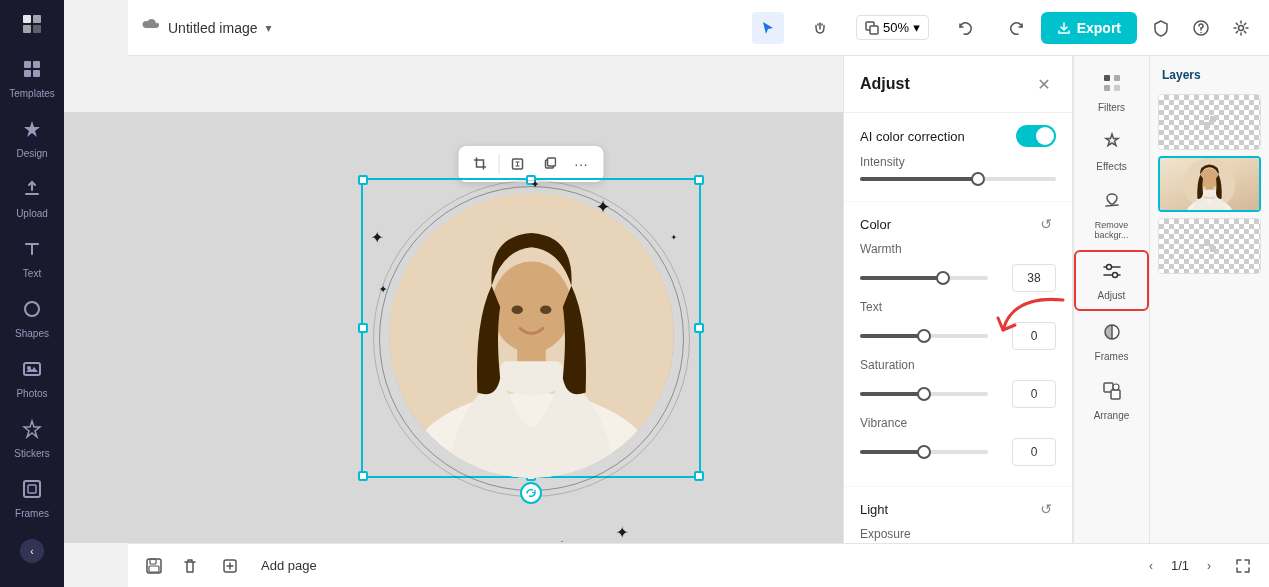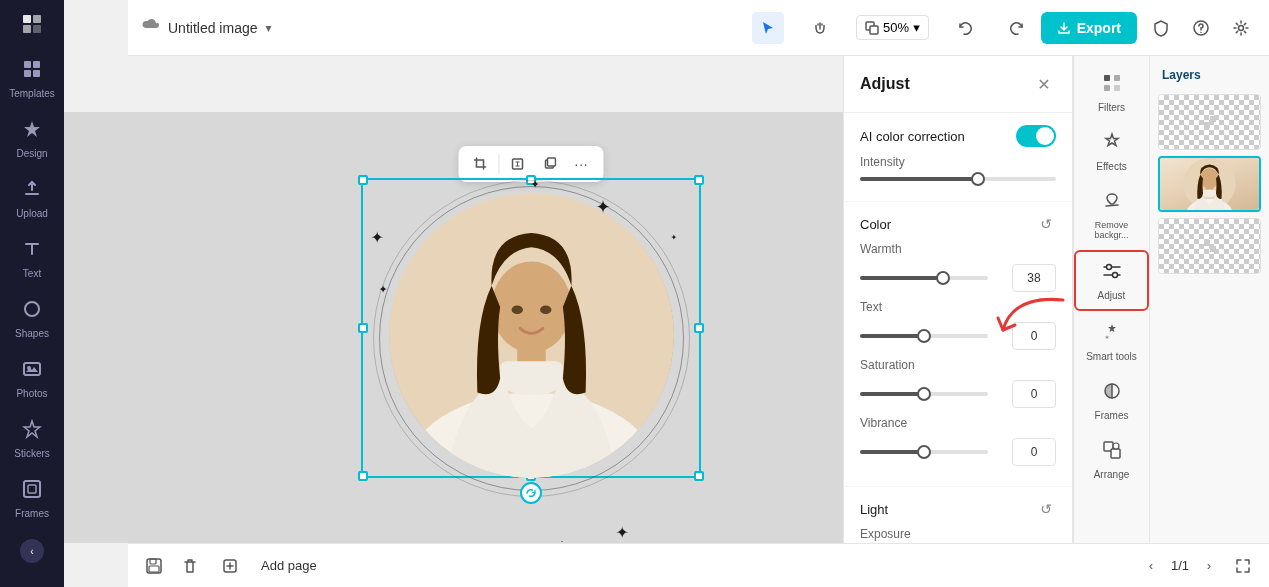--- a/index.html
+++ b/index.html
@@ -458,29 +458,20 @@
             <svg width="22" height="22" viewBox="0 0 22 22" fill="none">
                 <line x1="3" y1="7" x2="19" y2="7" stroke="#333" stroke-width="1.5" stroke-linecap="round"></line>
                 <line x1="3" y1="15" x2="19" y2="15" stroke="#333" stroke-width="1.5" stroke-linecap="round"></line>
                 <circle cx="8" cy="7" r="2.5" fill="#fff" stroke="#333" stroke-width="1.5"></circle>
                 <circle cx="14" cy="15" r="2.5" fill="#fff" stroke="#333" stroke-width="1.5"></circle>
               </svg>
           </span>
           <span class="label">Adjust</span>
         </div>
 
-        <div class="icon-sidebar-item">
-          <span>
-            <svg width="22" height="22" viewBox="0 0 22 22" fill="none">
-                <path d="M11 3l1 3h3l-2.5 2 1 3L11 9.5 8.5 11l1-3L7 6h3z" fill="#555"></path>
-                <path d="M6 14l.5 1.5H8L7 16.5l.5 1.5L6 17l-1.5 1L5 16.5 4 15.5h1.5z" fill="#555" opacity="0.6"></path>
-              </svg>
-          </span>
-          <span class="label">Smart tools</span>
-        </div>
 
         <div class="icon-sidebar-item">
           <span>
             <svg width="22" height="22" viewBox="0 0 22 22" fill="none">
                 <circle cx="11" cy="11" r="7" stroke="#555" stroke-width="1.5"></circle>
                 <path d="M11 4v14" stroke="#555" stroke-width="1.5" stroke-linecap="round"></path>
                 <path d="M4 11c0 3.9 3.1 7 7 7V4C7.1 4 4 7.1 4 11z" fill="#555" opacity="0.4"></path>
               </svg>
           </span>
           <span class="label">Frames</span>

